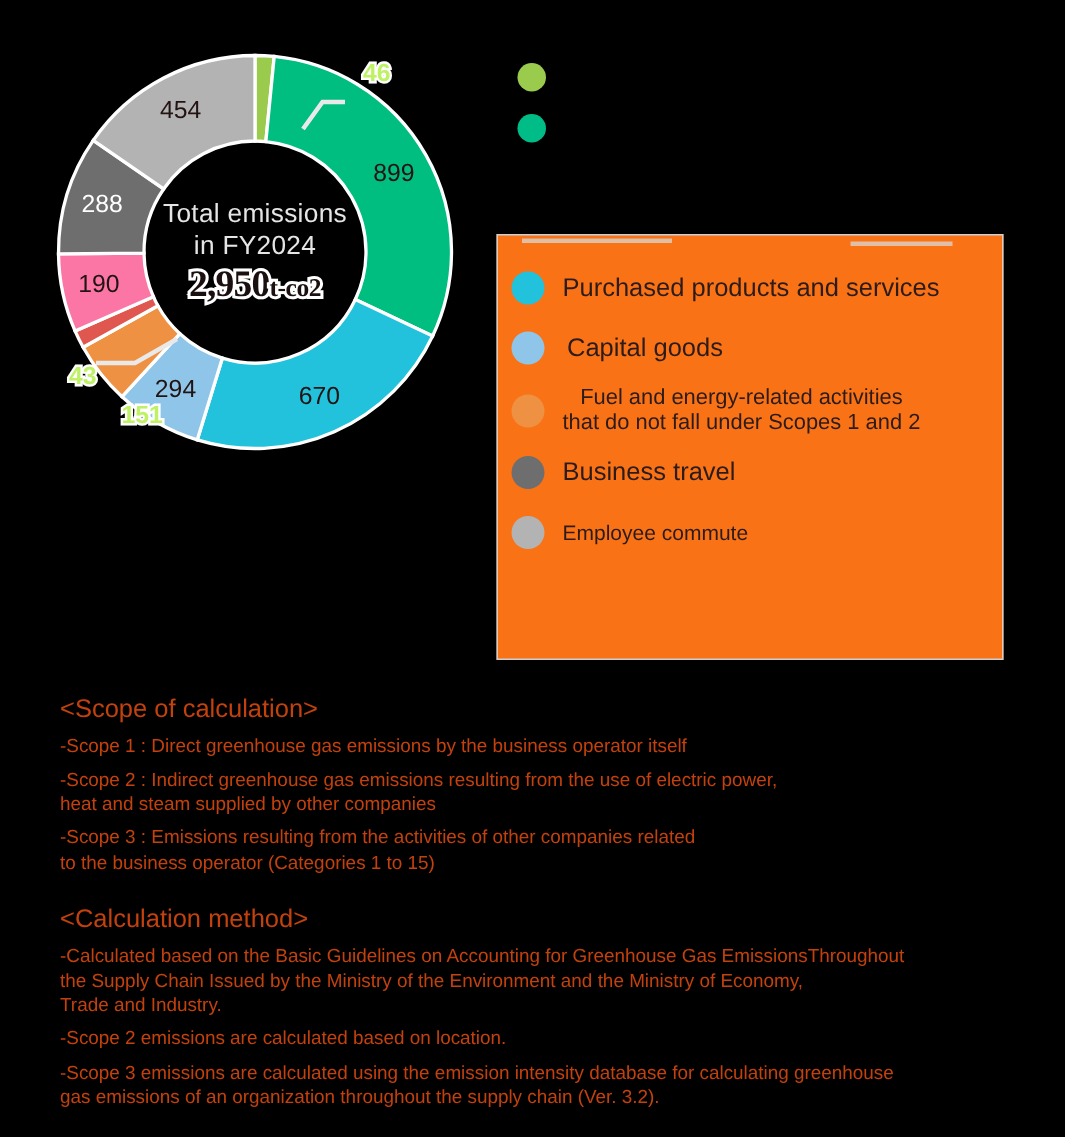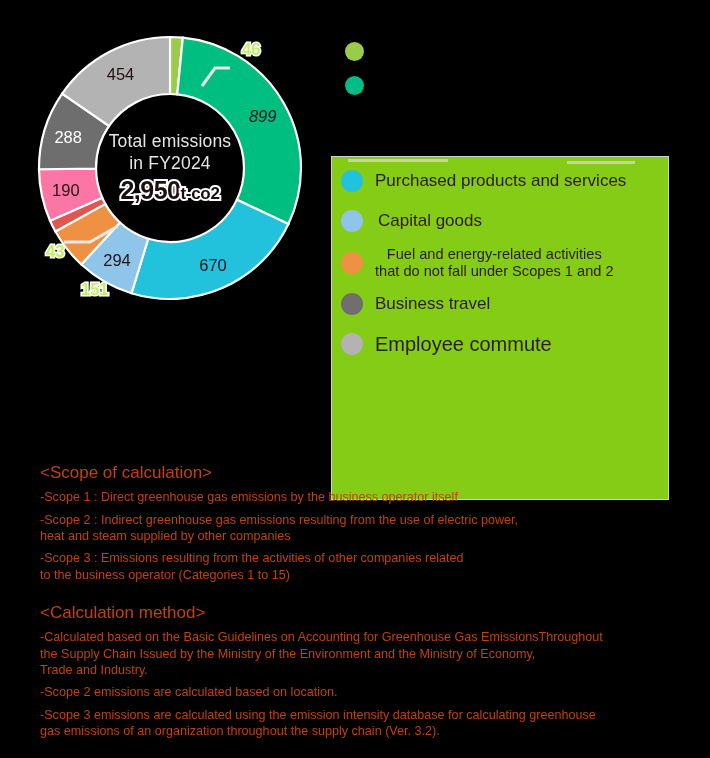--- a/index.html
+++ b/index.html
@@ -20,21 +20,21 @@
     display: flex; flex-direction: column; align-items: center; justify-content: center;
     pointer-events: none;
   }
   .ce-line1, .ce-line2 {
     color: #e5e5e5; font-size: 17.5px; letter-spacing: .2px; line-height: 1.22;
     white-space: nowrap;
   }
   .ce-total {
     margin-top: 2px; font-size: 25px; font-weight: 700; color: #1b1010;
     -webkit-text-stroke: 4px #ffffff; paint-order: stroke fill;
-    white-space: nowrap; letter-spacing: -.5px;
+    white-space: nowrap; letter-spacing: -.5px; font-family: Liberation Serif, serif;
   }
   .ce-total .unit { font-size: 17px; font-weight: 700; letter-spacing: -.3px; }
 
   
   .slice-label {
     position: absolute; font-size: 16.5px; font-weight: 400;
     white-space: nowrap; pointer-events: none; transform: translate(-50%,-50%);
   }
   .slice-label.dark  { color: #231414; }
   .slice-label.light { color: #ffffff; }
@@ -44,43 +44,43 @@
   }
 
   
   #scope-legend { position: absolute; left: 345px; top: 34px; }
   #scope-legend .row { display: flex; align-items: center; height: 34px; }
   #scope-legend .dot { width: 19px; height: 19px; border-radius: 50%; flex: 0 0 auto; }
   #scope-legend .txt { margin-left: 15px; font-size: 15px; color: #000000; white-space: nowrap; }
 
   
   #legend-box {
-    position: absolute; left: 331px; top: 156px; width: 338px; height: 344px;
-    border: 1.5px solid #cfcfcf; background: #84cc16;
-    padding: 5px 8px 6px 9px;
+    position: absolute; left: 331px; top: 156px; width: 338px; height: 284px;
+    border: 1.5px solid #cfcfcf; background: #f97316;
+    padding: 16px 8px 6px 9px;
   }
   #legend-box .lrow { display: flex; align-items: center; margin-bottom: 2px; }
   #legend-box .dot { width: 22px; height: 22px; border-radius: 50%; flex: 0 0 auto; }
   #legend-box .label {
     margin-left: 12px; color: #2c1b1b; line-height: 1.15; white-space: pre-line;
   }
   #legend-box .lrow.r0 { height: 38px; }
   #legend-box .lrow.r0 .label { font-size: 17px; }
   #legend-box .lrow.r1 { height: 38px; }
   #legend-box .lrow.r1 .label { font-size: 17px; margin-left: 15px; }
   #legend-box .lrow.r2 { height: 41px; text-align: center; }
   #legend-box .lrow.r2 .label { font-size: 14.6px; }
   #legend-box .lrow.r3 { height: 34px; }
   #legend-box .lrow.r3 .label { font-size: 13.4px; }
   #legend-box .lrow.r4 { height: 38px; }
   #legend-box .lrow.r4 .label { font-size: 17px; }
   #legend-box .lrow.r5 { height: 38px; }
   #legend-box .lrow.r5 .label { font-size: 17px; }
   #legend-box .lrow.r6 { height: 38px; }
-  #legend-box .lrow.r6 .label { font-size: 20px; }
+  #legend-box .lrow.r6 .label { font-size: 14px; }
 
   .legend-artifact {
     position: absolute; height: 3px; background: #d8d8d8; opacity: .75;
   }
 
   
   #notes { position: absolute; left: 40px; top: 462px; width: 650px; color: #c2410c; }
   .nh { font-size: 17px; line-height: 1.25; margin-bottom: 6px; }
   .nl { font-size: 12.6px; line-height: 1.3; margin-bottom: 6px; white-space: pre-line; }
   .spacer { height: 13px; }
@@ -112,24 +112,24 @@
     <div class="center-block">
       <div class="ce-line1">Total emissions</div>
       <div class="ce-line2">in FY2024</div>
       <div class="ce-total">
         <span>2,950</span><span class="unit">t-co2</span>
       </div>
     </div>
 
     <div id="slice-labels">
         <div class="slice-label outlined" style="left: 212px; top: 12px; transform: none;">46</div>
-        <div class="slice-label dark" style="left: 232.663px; top: 87.5048px; font-style: italic;">899</div>
+        <div class="slice-label dark" style="left: 232.663px; top: 87.5048px;">899</div>
         <div class="slice-label dark" style="left: 182.972px; top: 237.446px;">670</div>
         <div class="slice-label dark" style="left: 87.0121px; top: 232.383px;">294</div>
-        <div class="slice-label outlined" style="left: 22px; top: 252px; transform: none; padding-left: 29px;">151</div>
+        <div class="slice-label outlined" style="left: 22px; top: 240px; transform: none; padding-left: 29px;">151</div>
         <div class="slice-label outlined" style="left: 16px; top: 214px; transform: none;">43</div>
         <div class="slice-label dark" style="left: 35.8826px; top: 162.401px;">190</div>
         <div class="slice-label light" style="left: 38.1664px; top: 108.82px;">288</div>
         <div class="slice-label dark" style="left: 90.4915px; top: 45.707px;">454</div>
       </div>
   </div>
 
   <div id="scope-legend">
     <div class="row">
       <span class="dot" style="background:#9acb4d"></span>

